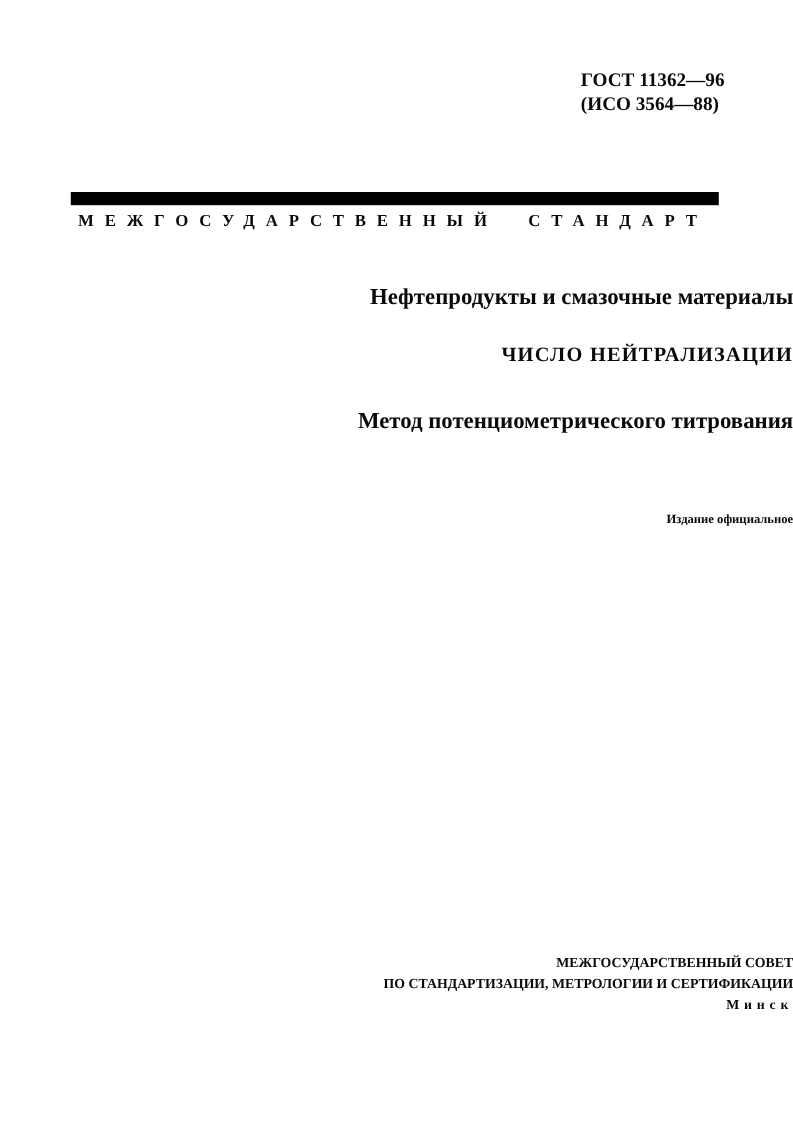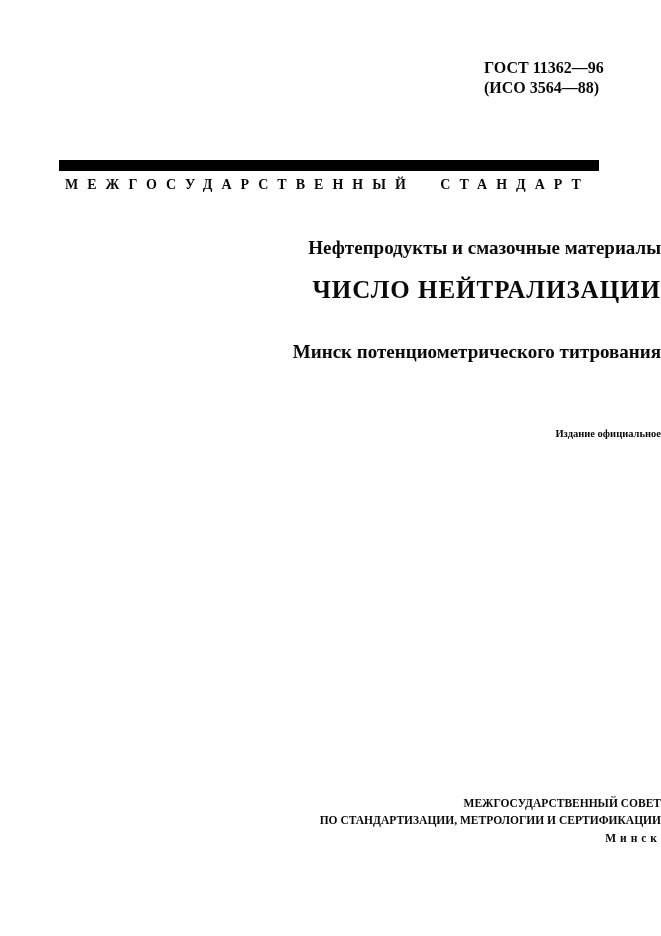--- a/index.html
+++ b/index.html
@@ -50,22 +50,22 @@
     left: 0;
     width: 661px;
     text-align: right;
     font-weight: bold;
   }
   .title-group {
     top: 237px;
     font-size: 19px;
   }
   .title-main {
-    top: 276px;
-    font-size: 25px;
+    top: 286px;
+    font-size: 17px;
     letter-spacing: 1px;
   }
   .title-method {
     top: 341px;
     font-size: 19px;
   }
   .edition-note {
     top: 428px;
     font-size: 10.5px;
   }
@@ -90,21 +90,21 @@
   </div>
 
   <div class="std-heading">МЕЖГОСУДАРСТВЕННЫЙ СТАНДАРТ</div>
 
   <div class="header-rule"></div>
 
   <div class="centered title-group">Нефтепродукты и смазочные материалы</div>
 
   <div class="centered title-main">ЧИСЛО НЕЙТРАЛИЗАЦИИ</div>
 
-  <div class="centered title-method">Минск потенциометрического титрования</div>
+  <div class="centered title-method">Метод потенциометрического титрования</div>
 
   <div class="centered publisher">
     <div>МЕЖГОСУДАРСТВЕННЫЙ СОВЕТ</div>
     <div>ПО СТАНДАРТИЗАЦИИ, МЕТРОЛОГИИ И СЕРТИФИКАЦИИ</div>
     <div class="publisher-city">Минск</div>
   </div>
 
   <div class="centered edition-note">Издание официальное</div>
 
 </div>

